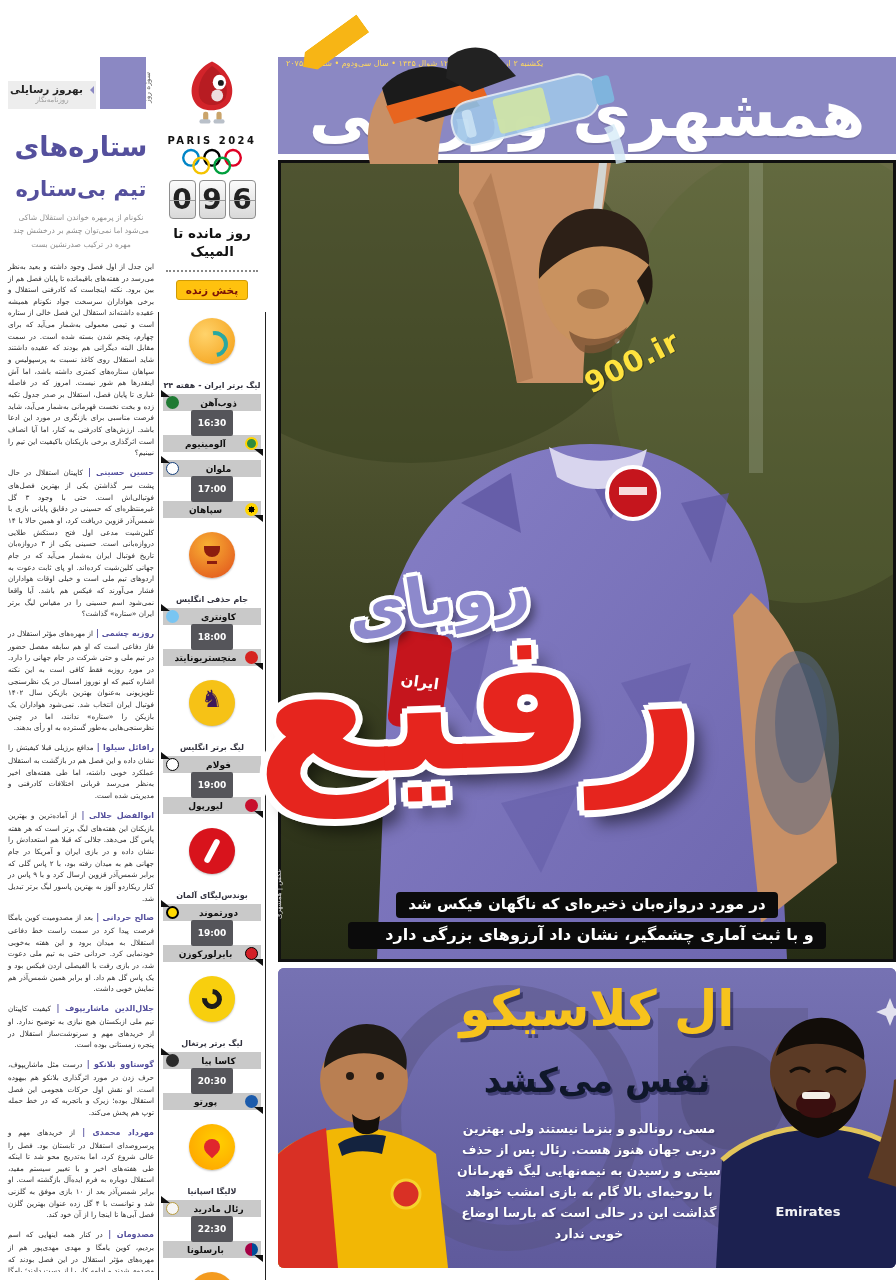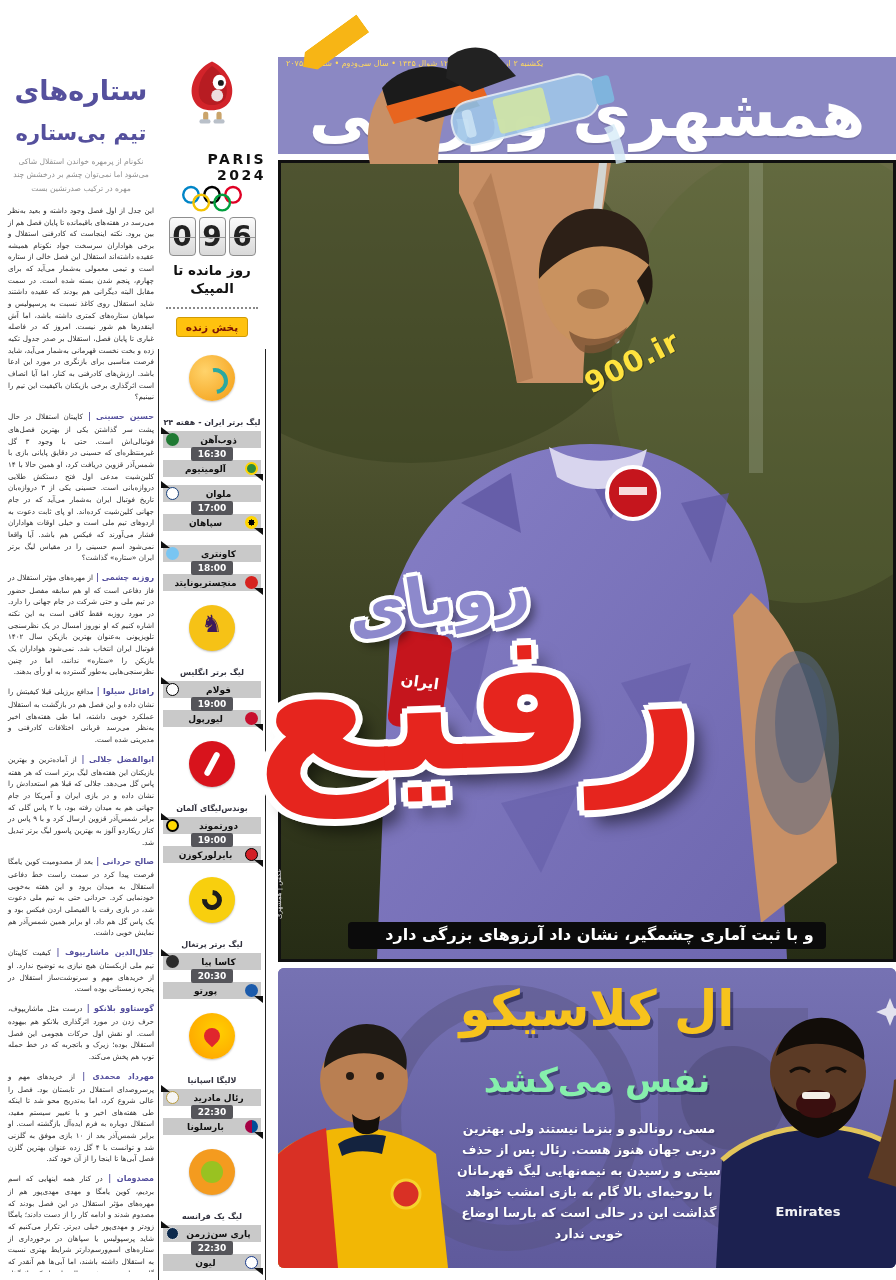--- a/index.html
+++ b/index.html
@@ -32,21 +32,21 @@
   .op-h1 .l2{font-size:21px;}
   .standfirst{margin:6px 4px 10px;font-size:7.6px;color:#8d8d8d;line-height:1.75;text-align:center;}
   .op-body{padding:0 2px;}
   .para{margin:0 0 8px;font-size:7.2px;line-height:1.62;color:#2d2d2d;text-align:justify;}
   .para .lead{color:#55509d;font-weight:bold;font-size:8px;}
   .para .lead::after{content:' | ';color:#55509d;font-weight:bold;}
 
   
   .rail{position:absolute;left:158px;top:57px;width:108px;bottom:4px;}
   .mascot-wrap{text-align:center;}
-  .paris-wordmark{font-size:14px;font-weight:bold;letter-spacing:2.5px;color:#111;text-align:right;direction:ltr;margin-top:16px;}
+  .paris-wordmark{font-size:10px;font-weight:bold;letter-spacing:2.5px;color:#111;text-align:center;direction:ltr;margin-top:0;}
   .rings{display:block;margin:2px auto 4px;}
   .flip{display:flex;gap:3px;justify-content:center;direction:ltr;margin-top:2px;}
   .flip .d{width:25px;height:37px;background:linear-gradient(#fbfbfb,#d9d9d9);border:1px solid #8e8e8e;border-radius:4px;
            font-size:28px;font-weight:bold;color:#222;display:flex;align-items:center;justify-content:center;position:relative;}
   .flip .d::after{content:'';position:absolute;left:0;right:0;top:50%;height:1px;background:#9a9a9a;}
   .count-label{width:84px;margin:6px auto 0;font-size:13.5px;font-weight:bold;color:#111;text-align:center;line-height:1.3;}
   .dots{border-top:2px dotted #888;margin:10px 8px 8px;}
   .live{display:block;margin:2px auto 12px;width:70px;text-align:center;background:#ffc20e;color:#7a1206;
         font-weight:bold;font-size:10.5px;padding:3px 0;border-radius:3px;border:1px solid #cf9a06;}
   .fixtures{border-left:1.5px solid #222;border-right:1.5px solid #222;padding:6px 3px 10px;min-height:860px;box-sizing:border-box;}
@@ -75,21 +75,21 @@
   .fx-league{display:block;font-size:8px;font-weight:bold;color:#33333f;margin-top:17px;}
   .match{position:relative;margin:0 1px;}
   .match::before{content:'';position:absolute;top:-4px;left:-2px;border-style:solid;border-width:7px 0 0 9px;
                  border-color:transparent transparent transparent #111;}
   .match::after{content:'';position:absolute;bottom:-4px;right:-2px;border-style:solid;border-width:0 9px 7px 0;
                 border-color:transparent #111 transparent transparent;}
   .bar{display:flex;align-items:center;background:#c9c9c9;height:17px;padding:0 3px;font-size:9px;font-weight:bold;color:#111;}
   .bar .name{flex:1;text-align:center;white-space:nowrap;overflow:hidden;}
   .badge{width:13px;height:13px;border-radius:50%;flex:0 0 auto;box-sizing:border-box;}
   .time{position:relative;z-index:2;width:42px;margin:-1px auto;background:#55555a;color:#fff;font-size:9px;
-        font-weight:bold;text-align:center;border-radius:2px;padding:2px 0;direction:ltr;}
+        font-weight:bold;text-align:center;border-radius:2px;padding:8px 0;direction:ltr;}
   .m2{margin-top:8px;}
   .b-zob{background:#1f7a33;}        .b-alu{background:#2e8b3d;border:2px solid #ffd400;}
   .b-mel{background:#fff;border:1.5px solid #17407c;} .b-sep{background:radial-gradient(circle,#000 32%,#ffd400 34%);}
   .b-cov{background:#79c5f2;}        .b-mun{background:#d6231f;}
   .b-ful{background:#fff;border:1.5px solid #000;}    .b-liv{background:#c8102e;}
   .b-bvb{background:#ffd900;border:2px solid #000;}   .b-b04{background:#d21f26;border:1px solid #000;}
   .b-cas{background:#2b2b2b;}        .b-por{background:#1c5bab;}
   .b-rma{background:#f6f6f6;border:1.5px solid #b99c3f;}
   .b-bar{background:linear-gradient(90deg,#a50044 0 50%,#004d98 50% 100%);}
   .b-psg{background:#0d2a4d;border:1px solid #e3e3e3;} .b-lyo{background:#fff;border:1.5px solid #1a3b8b;}
@@ -117,36 +117,44 @@
   .deck .d1{font-size:15px;}
   .deck .d2{font-size:16px;padding-left:37px;}
 
   
   .clasico{position:absolute;left:278px;top:968px;width:618px;height:300px;background:#6d69aa;overflow:hidden;
            border-radius:6px;z-index:2;}
   .clasico .cl-svg{position:absolute;inset:0;width:100%;height:100%;}
   .cl-h1{position:absolute;top:14px;left:130px;right:110px;text-align:center;font-size:50px;font-weight:bold;
          color:#f7c31d;z-index:3;text-shadow:3px 4px 0 rgba(25,25,70,.55);line-height:1.1;}
   .cl-h2{position:absolute;top:92px;left:130px;right:110px;text-align:center;font-size:34px;font-weight:bold;
-         color:#86efac;z-index:3;text-shadow:2px 3px 0 rgba(25,25,70,.5);}
+         color:#0f172a;z-index:3;text-shadow:2px 3px 0 rgba(25,25,70,.5);}
   .cl-body{position:absolute;top:150px;left:178px;width:266px;text-align:center;font-size:12.5px;line-height:1.68;
            color:#fff;z-index:3;font-weight:bold;text-shadow:1px 1px 2px rgba(20,20,60,.5);}
 </style>
 </head>
 <body>
 
 <div class="page">
 
   <div class="masthead">
     <div class="dateline">یکشنبه ۲ اردیبهشت ۱۴۰۳ • ۱۲ شوال ۱۴۴۵ • سال سی‌ودوم • شماره ۲۰۷۵۸</div>
     <div class="paper-title">همشهری ورزشی</div>
   </div>
   <div class="pencil"></div>
 
   <aside class="opinion">
+    <div class="byline-card">
+      <div class="kicker-sq"></div>
+      <span class="kicker-v">سوژه روز</span>
+      <div class="byline">
+        <div class="author">بهروز رسایلی</div>
+        <div class="role">روزنامه‌نگار</div>
+      </div>
+    </div>
     <h1 class="op-h1">
       <span class="l1">ستاره‌های</span><br>
       <span class="l2">تیم بی‌ستاره</span>
     </h1>
     <p class="standfirst">نکونام از پرمهره خواندن استقلال شاکی می‌شود اما نمی‌توان چشم بر درخشش چند مهره در ترکیب صدرنشین بست</p>
     <div class="op-body">
       <p class="para"><span class="txt">این جدل از اول فصل وجود داشته و بعید به‌نظر می‌رسد در هفته‌های باقیمانده تا پایان فصل هم از بین برود. نکته اینجاست که کادرفنی استقلال و برخی هواداران سرسخت جواد نکونام همیشه عقیده داشته‌اند استقلال این فصل خالی از ستاره است و تیمی معمولی به‌شمار می‌آید که برای چهارم، پنجم شدن بسته شده است. در سمت مقابل البته دیگرانی هم بودند که عقیده داشتند شاید استقلال روی کاغذ نسبت به پرسپولیس و سپاهان ستاره‌های کمتری داشته باشد، اما آش اینقدرها هم شور نیست. امروز که در فاصله غباری تا پایان فصل، استقلال بر صدر جدول تکیه زده و بخت نخست قهرمانی به‌شمار می‌آید، شاید فرصت مناسبی برای بازنگری در مورد این ادعا باشد. ارزش‌های کادرفنی به کنار، اما آیا انصاف است اثرگذاری برخی بازیکنان باکیفیت این تیم را نبینیم؟</span></p>
       <p class="para"><span class="lead">حسین حسینی</span><span class="txt">کاپیتان استقلال در حال پشت سر گذاشتن یکی از بهترین فصل‌های فوتبالی‌اش است. حتی با وجود ۳ گل غیرمنتظره‌ای که حسینی در دقایق پایانی بازی با شمس‌آذر قزوین دریافت کرد، او همین حالا با ۱۴ کلین‌شیت مدعی اول فتح دستکش طلایی دروازه‌بانی است. حسینی یکی از ۳ دروازه‌بان تاریخ فوتبال ایران به‌شمار می‌آید که در جام جهانی کلین‌شیت کرده‌اند. او پای ثابت دعوت به اردوهای تیم ملی است و خیلی اوقات هواداران فشار می‌آورند که فیکس هم باشد. آیا واقعا نمی‌شود اسم حسینی را در مقیاس لیگ برتر ایران «ستاره» گذاشت؟</span></p>
       <p class="para"><span class="lead">روزبه چشمی</span><span class="txt">از مهره‌های مؤثر استقلال در فاز دفاعی است که او هم سابقه مفصل حضور در تیم ملی و حتی شرکت در جام جهانی را دارد. در مورد روزبه فقط کافی است به این نکته اشاره کنیم که او نوروز امسال در یک نظرسنجی تلویزیونی به‌عنوان بهترین بازیکن سال ۱۴۰۲ فوتبال ایران انتخاب شد. نمی‌شود هواداران یک بازیکن را «ستاره» ندانند، اما در چنین نظرسنجی‌هایی به‌طور گسترده به او رأی بدهند.</span></p>
       <p class="para"><span class="lead">رافائل سیلوا</span><span class="txt">مدافع برزیلی قبلا کیفیتش را نشان داده و این فصل هم در بازگشت به استقلال عملکرد خوبی داشته، اما طی هفته‌های اخیر به‌نظر می‌رسد قربانی اختلافات کادرفنی و مدیریتی شده است.</span></p>
@@ -213,20 +221,22 @@
             </div>
           <div class="time">17:00</div>
           <div class="bar">
               <span class="badge b-sep"></span>
               <span class="name">سپاهان</span>
             </div>
         </div>
       </div>
 
       <div class="fx">
+        <div class="fx-head"><span class="llogo L1"></span>
+          <span class="fx-league">جام حذفی انگلیس</span></div>
         <div class="match">
           <div class="bar">
               <span class="name">کاونتری</span>
               <span class="badge b-cov"></span>
             </div>
           <div class="time">18:00</div>
           <div class="bar">
               <span class="badge b-mun"></span>
               <span class="name">منچستریونایتد</span>
             </div>
@@ -368,20 +378,21 @@
       <path d="M470,430 C520,470 548,560 556,700 L480,760 C466,640 458,520 452,452 Z" fill="#c89066"></path>
       <ellipse cx="516" cy="580" rx="42" ry="92" fill="#5a6a86" opacity=".55"></ellipse>
       <ellipse cx="520" cy="560" rx="26" ry="60" fill="#49597a" opacity=".5"></ellipse>
     </svg>
 
     <div class="sponsor">900.ir</div>
     <div class="credit">عکس | همشهری</div>
     <div class="hl-top">رویای</div>
     <div class="hl-main">رفیع</div>
     <div class="deck">
+      <div><span class="d1">در مورد دروازه‌بان ذخیره‌ای که ناگهان فیکس شد</span></div>
       <div><span class="d2">و با ثبت آماری چشمگیر، نشان داد آرزوهای بزرگی دارد</span></div>
     </div>
   </section>
 
   <svg class="bottle-overlay" viewBox="0 0 340 128">
     <path d="M40,128 C34,96 40,66 58,48 L120,60 C112,88 108,108 108,128 Z" fill="#c89066"></path>
     <path d="M52,52 C70,30 104,24 128,38 L150,70 L96,86 L58,72 Z" fill="#1b1b1b"></path>
     <path d="M56,70 L150,44 L158,62 L64,88 Z" fill="#e8651f"></path>
     <path d="M118,22 C132,10 152,8 166,18 L186,40 L142,56 L116,42 Z" fill="#222"></path>
     <g transform="rotate(-14 210 70)">

